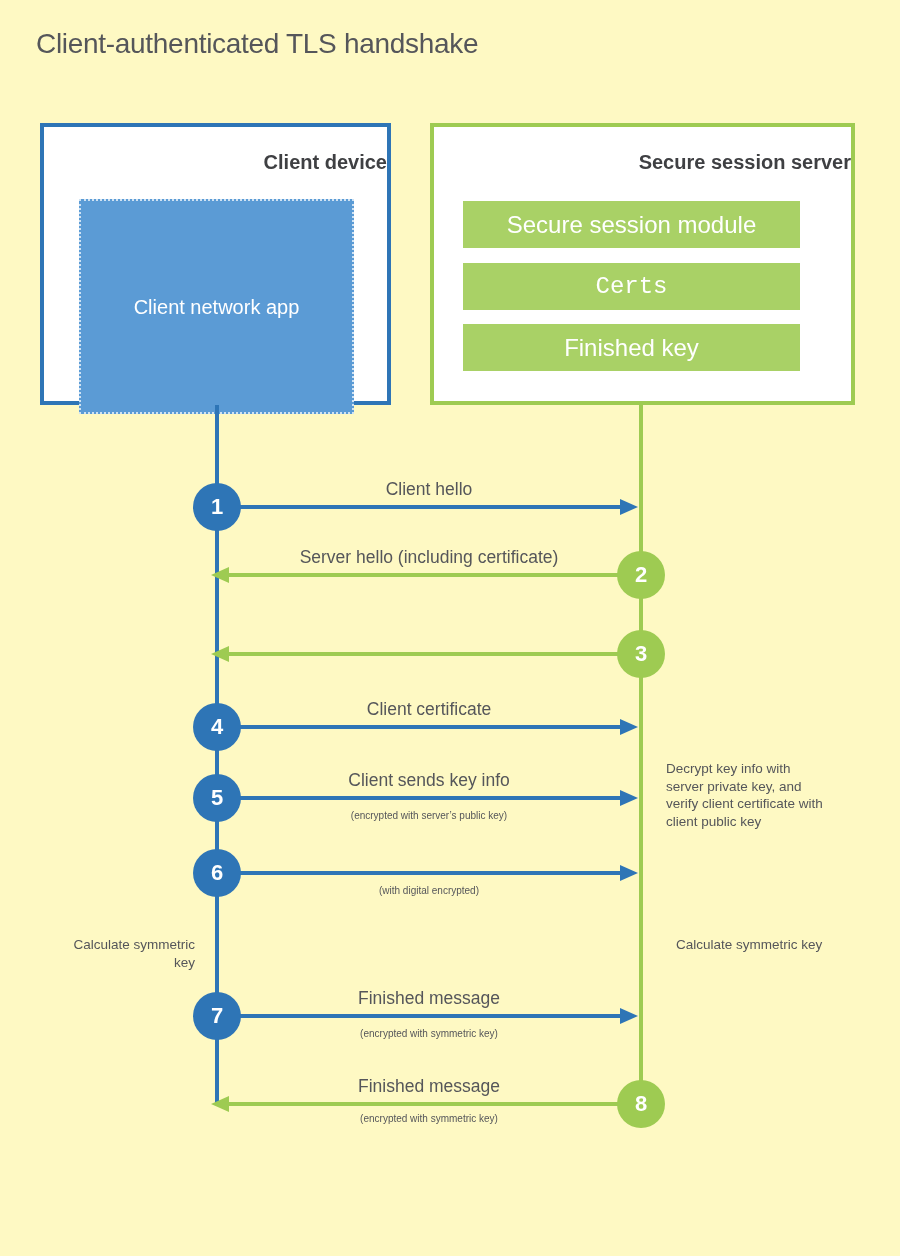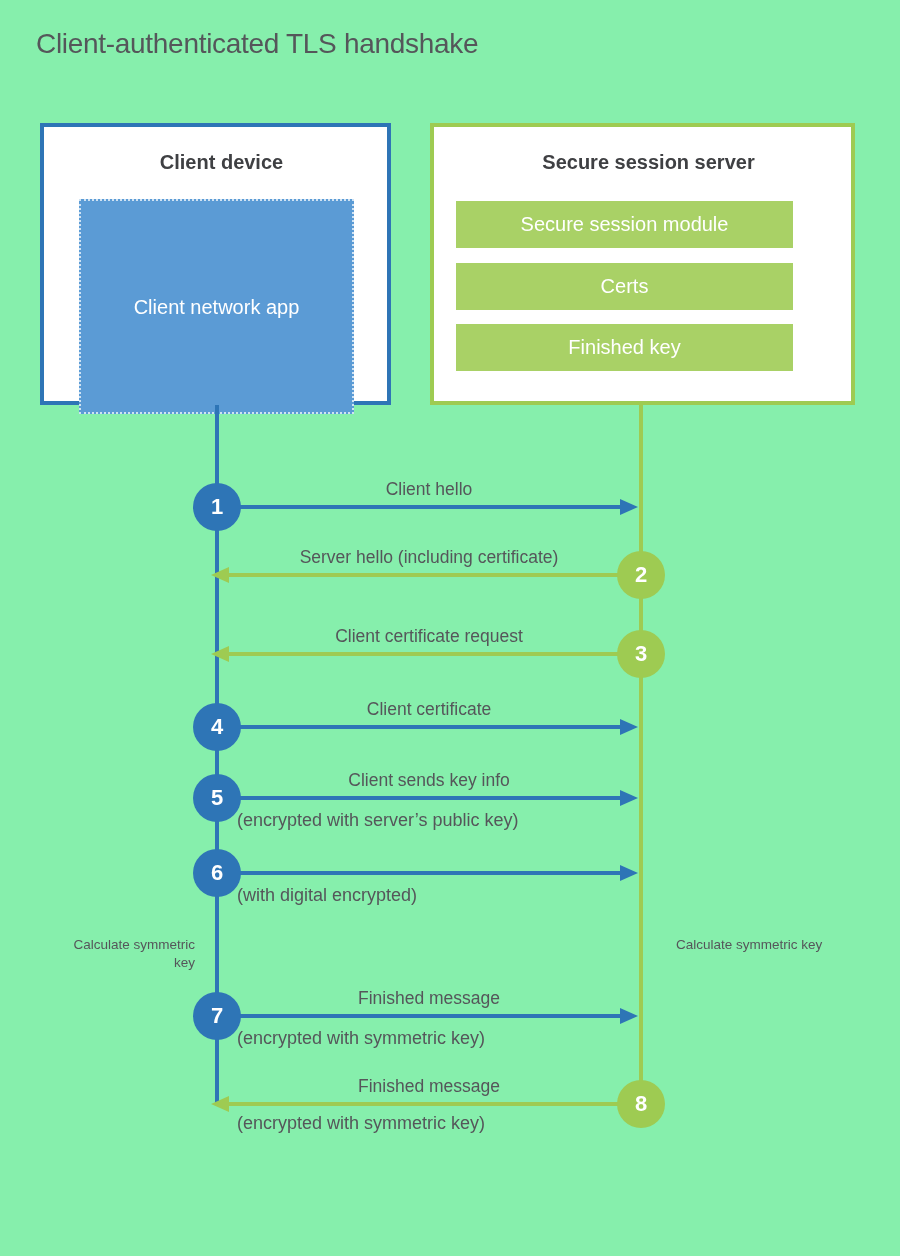--- a/index.html
+++ b/index.html
@@ -1,43 +1,43 @@
 <!DOCTYPE html>
 <html><head>
 <meta charset="utf-8">
 <style>
   html,body{margin:0;padding:0;background:#ffffff;}
   .canvas{
-    position:relative;width:900px;height:1256px;background:#86efac;
+    position:relative;width:900px;height:1256px;background:#fef9c3;
     font-family:"Liberation Sans",sans-serif;overflow:hidden;
   }
   .title{
     position:absolute;left:36px;top:28px;font-size:28px;font-weight:400;
     color:#55565a;letter-spacing:-0.3px;
   }
   
   .actor{position:absolute;background:#fff;box-sizing:border-box;}
   .actor.client{left:40px;top:123px;width:351px;height:282px;border:4px solid #2e75b6;}
   .actor.server{left:430px;top:123px;width:425px;height:282px;border:4px solid #9ecb52;padding-left:14px;}
   .actor-title{
-    position:absolute;left:12px;right:0;top:24px;text-align:center;
+    position:absolute;left:12px;right:0;top:24px;text-align:right;
     font-size:20px;font-weight:bold;color:#3f4043;
   }
   .client-app{
     position:absolute;left:35px;top:72px;width:275px;height:215px;
     background:#5b9bd5;border:2px dotted #cfe2f3;box-sizing:border-box;
     display:flex;align-items:center;justify-content:center;
     color:#ffffff;font-size:20px;text-align:center;line-height:1.5;
   }
   .client-app span{display:inline-block;width:170px;}
   .server-bar{
-    position:absolute;left:22px;width:337px;height:47px;background:#a9d166;
-    color:#ffffff;font-size:20px;display:flex;align-items:center;justify-content:center;
+    position:absolute;left:29px;width:337px;height:47px;background:#a9d166;
+    color:#ffffff;font-size:24px;display:flex;align-items:center;justify-content:center;
   }
-  .bar1{top:74px;} .bar2{top:136px;} .bar3{top:197px;}
+  .bar1{top:74px;} .bar2{top:136px;font-family:Liberation Mono, monospace;} .bar3{top:197px;}
   
   .lifeline{position:absolute;width:4px;top:405px;height:699px;}
   .lifeline.blue{left:215px;background:#2e75b6;}
   .lifeline.green{left:639px;background:#9ecb52;}
   
   .hline{position:absolute;height:4px;}
   .hline.blue{background:#2e75b6;}
   .hline.green{background:#9ecb52;}
   .ahead{position:absolute;width:0;height:0;border-top:8px solid transparent;border-bottom:8px solid transparent;}
   .ahead.right{border-left:18px solid #2e75b6;}
@@ -45,21 +45,21 @@
   
   .circle{
     position:absolute;width:48px;height:48px;border-radius:50%;
     transform:translate(-50%,-50%);display:flex;align-items:center;justify-content:center;
     color:#fff;font-weight:bold;font-size:22px;
   }
   .circle.blue{background:#2e75b6;}
   .circle.green{background:#9ecb52;}
   
   .msg-label{position:absolute;left:237px;width:384px;text-align:center;font-size:17.5px;color:#55565a;}
-  .msg-sub{position:absolute;left:237px;width:384px;text-align:left;font-size:18px;color:#55565a;}
+  .msg-sub{position:absolute;left:237px;width:384px;text-align:center;font-size:10px;color:#55565a;}
   
   .note{position:absolute;font-size:13.5px;color:#55565a;line-height:17.5px;}
   .note.calc-left{left:55px;width:140px;top:936px;text-align:right;}
   .note.calc-right{left:676px;width:150px;top:936px;text-align:left;}
   .note.decrypt{left:666px;width:162px;top:760px;text-align:left;}
 </style>
 </head>
 <body>
 
 <div class="canvas">
@@ -86,21 +86,20 @@
   <div class="msg-label" style="top:479px">Client hello</div>
   <div class="hline blue" style="top:505px;left:217px;width:405px"></div>
   <div class="ahead right" style="top:499px;left:620px"></div>
   <div class="circle blue" style="left:217px;top:507px">1</div>
 
   <div class="msg-label" style="top:547px">Server hello (including certificate)</div>
   <div class="hline green" style="top:573px;left:229px;width:412px"></div>
   <div class="ahead left" style="top:567px;left:211px"></div>
   <div class="circle green" style="left:641px;top:575px">2</div>
 
-  <div class="msg-label" style="top:626px">Client certificate request</div>
   <div class="hline green" style="top:652px;left:229px;width:412px"></div>
   <div class="ahead left" style="top:646px;left:211px"></div>
   <div class="circle green" style="left:641px;top:654px">3</div>
 
   <div class="msg-label" style="top:699px">Client certificate</div>
   <div class="hline blue" style="top:725px;left:217px;width:405px"></div>
   <div class="ahead right" style="top:719px;left:620px"></div>
   <div class="circle blue" style="left:217px;top:727px">4</div>
 
   <div class="msg-label" style="top:770px">Client sends key info</div>
@@ -121,14 +120,15 @@
   <div class="circle blue" style="left:217px;top:1016px">7</div>
 
   <div class="msg-label" style="top:1076px">Finished message</div>
   <div class="msg-sub" style="top:1113px">(encrypted with symmetric key)</div>
   <div class="hline green" style="top:1102px;left:229px;width:412px"></div>
   <div class="ahead left" style="top:1096px;left:211px"></div>
   <div class="circle green" style="left:641px;top:1104px">8</div>
 
   <div class="note calc-left">Calculate symmetric key</div>
   <div class="note calc-right">Calculate symmetric key</div>
+  <div class="note decrypt">Decrypt key info with server private key, and verify client certificate with client public key</div>
 
 </div>
 
 </body></html>

